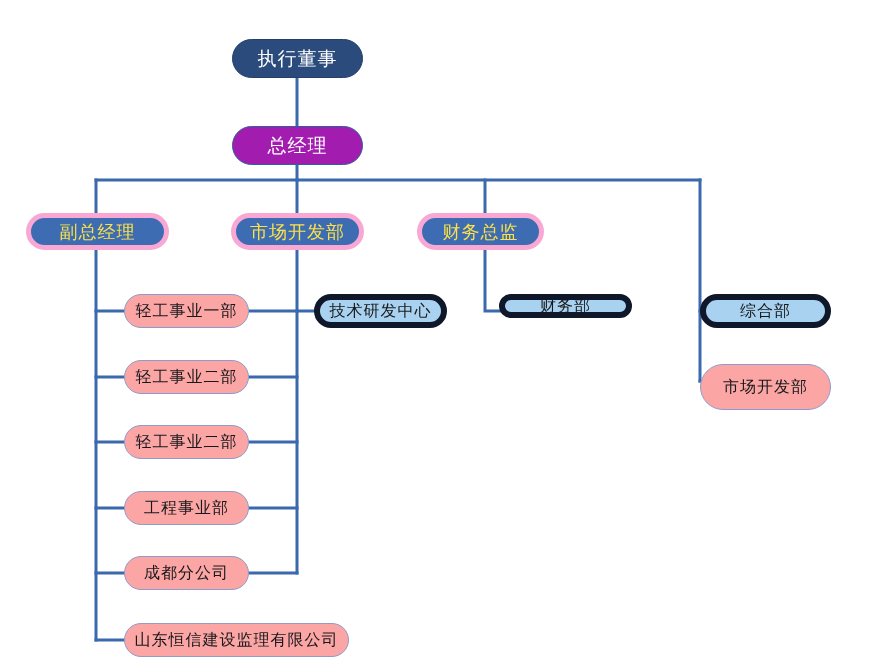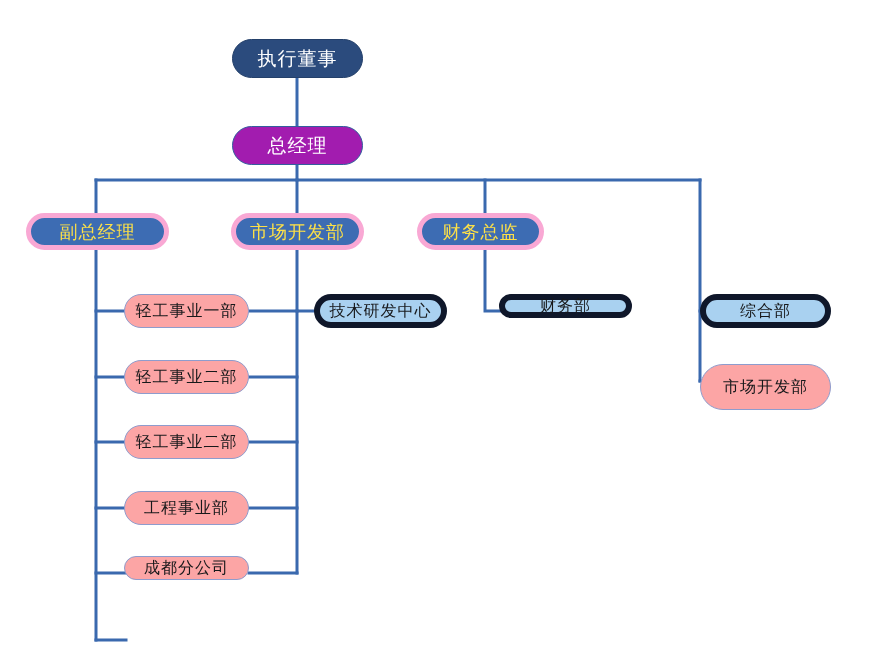--- a/index.html
+++ b/index.html
@@ -153,24 +153,27 @@
   </div>
 
   <div class="node lvl-dept-peri" style="left:124px; top:405px; width:125px; height:34px;">
     <span class="node-label">轻工事业二部</span>
   </div>
 
   <div class="node lvl-dept-peri" style="left:124px; top:471px; width:125px; height:34px;">
     <span class="node-label">工程事业部</span>
   </div>
 
-  <div class="node lvl-dept-peri" style="left:124px; top:536px; width:125px; height:24px;">
+  <div class="node lvl-dept-peri" style="left:124px; top:536px; width:125px; height:34px;">
     <span class="node-label">成都分公司</span>
   </div>
 
+  <div class="node lvl-dept-peri lvl-dept-wide" style="left:124px; top:603px; width:225px; height:34px;">
+    <span class="node-label">山东恒信建设监理有限公司</span>
+  </div>
 
   <div class="node lvl-dept-sky" style="left:314px; top:274px; width:133px; height:34px;">
     <span class="node-label">技术研发中心</span>
   </div>
 
   <div class="node lvl-dept-sky" style="left:499px; top:274px; width:133px; height:24px;">
     <span class="node-label">财务部</span>
   </div>
 
   <div class="node lvl-dept-sky" style="left:700px; top:274px; width:131px; height:34px;">

